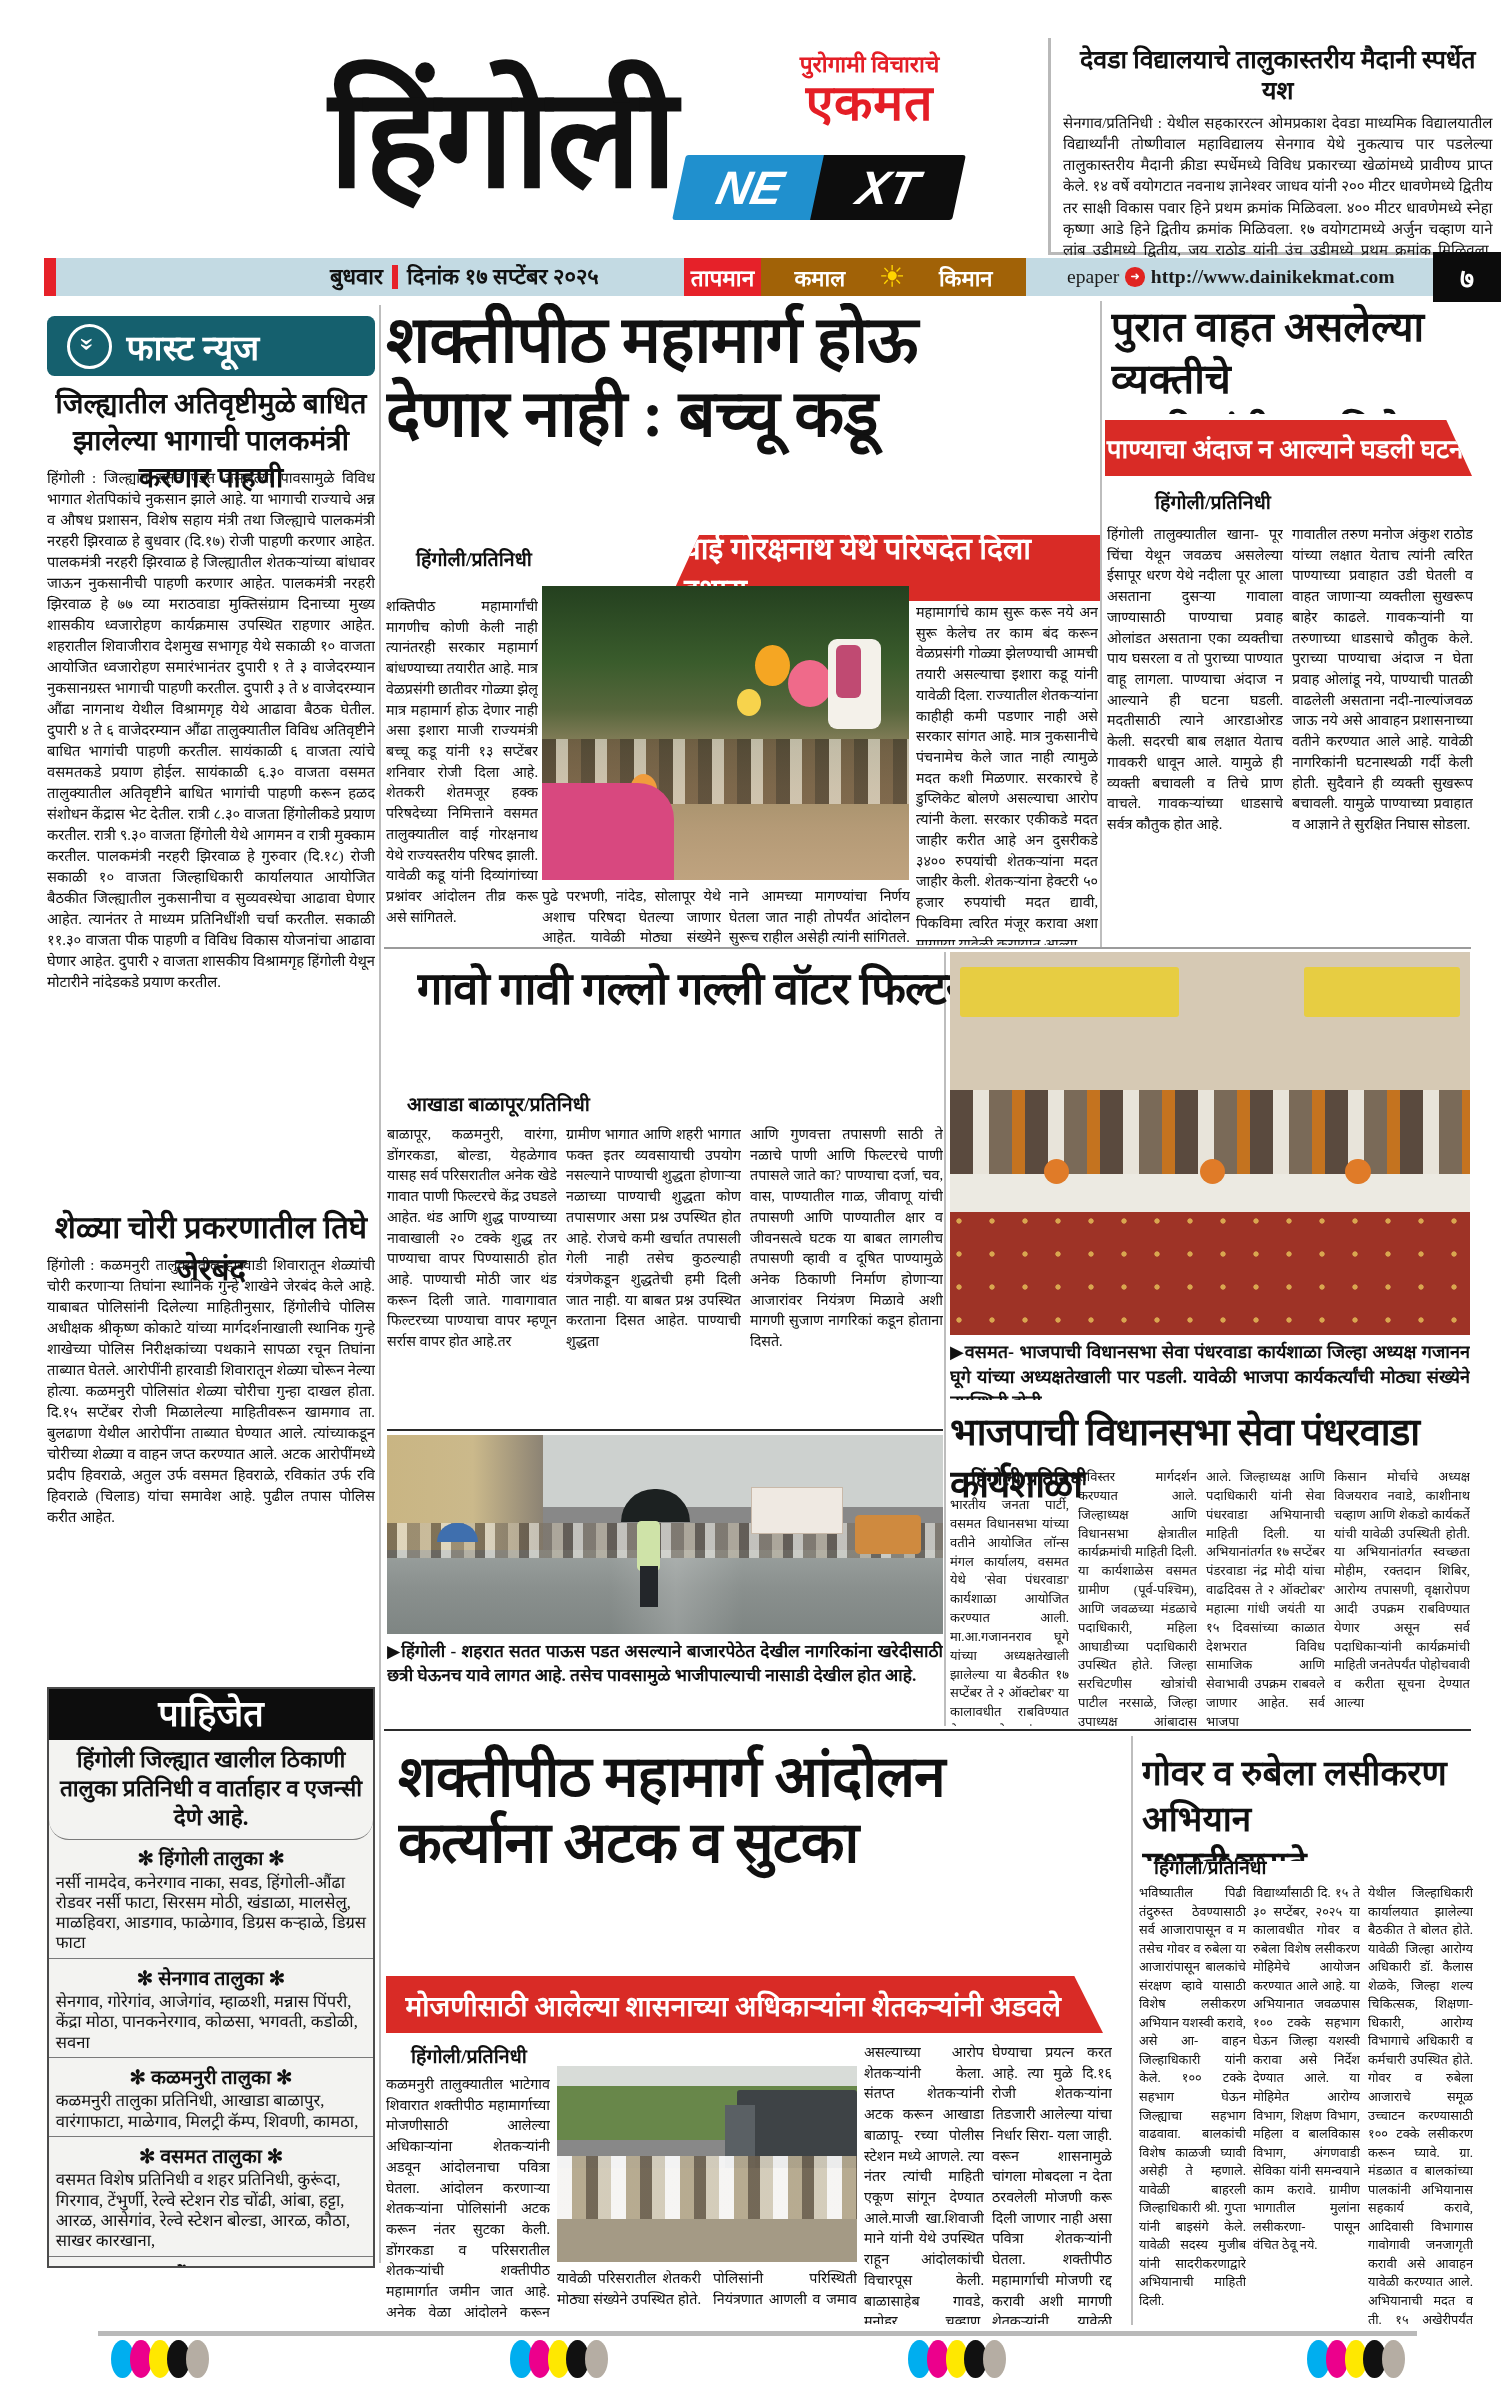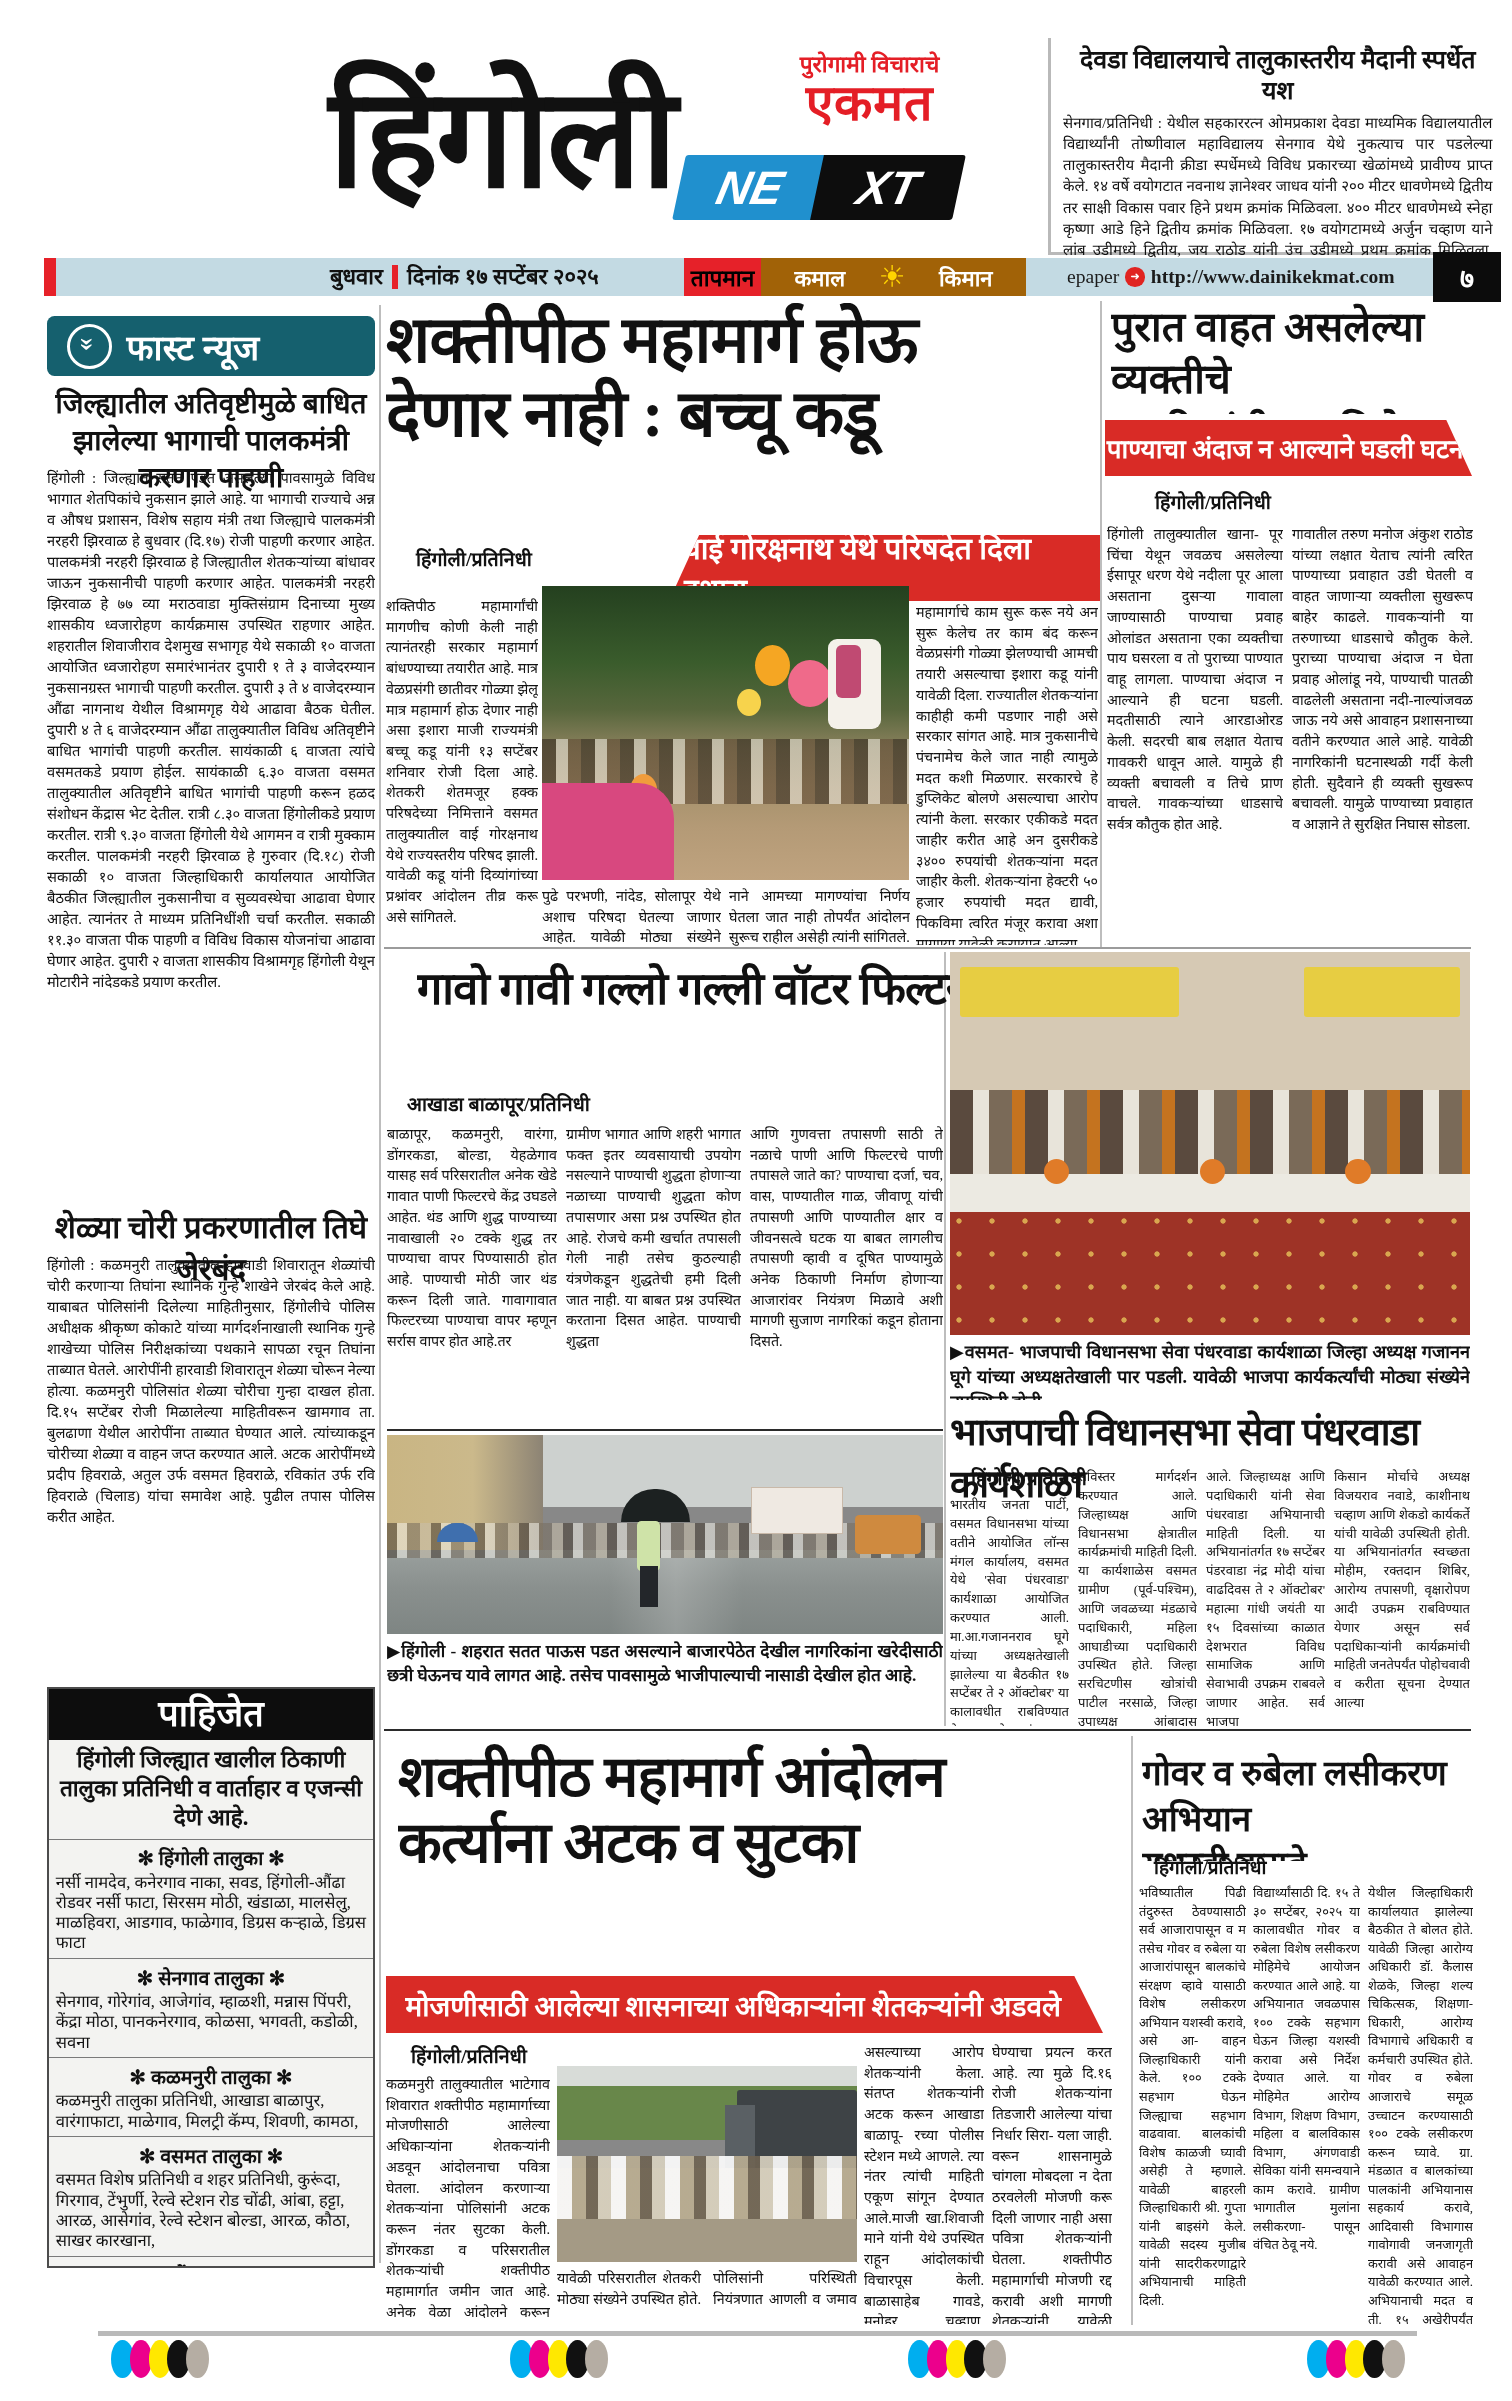--- a/index.html
+++ b/index.html
@@ -25,21 +25,21 @@
   .tr-box{left:1048px;top:38px;width:452px;height:217px;border-left:3px solid #b9b9b9;border-bottom:3px solid #b9b9b9;
           padding:6px 7.5px 4.5px 12px;box-sizing:border-box;background:#fff;}
   .tr-h{font-size:25px;font-weight:bold;text-align:center;line-height:1.25;margin-bottom:6px;}
   .tr-b{font-size:15px;line-height:1.42;height:154px;overflow:hidden;}
 
   
   .datebar{left:44px;top:258px;width:1456px;height:38px;background:#c3dae3;}
   .db-accent{left:0;top:0;width:12px;height:38px;background:#e62129;}
   .db-daydate{left:286px;top:0;height:38px;line-height:38px;font-size:22px;font-weight:bold;display:flex;align-items:center;gap:9px;}
   .db-sep{display:inline-block;width:6px;height:24px;background:#e62129;}
-  .db-temp{left:640px;top:0;width:77px;height:38px;background:#e62129;color:#000000;font-size:22.6px;font-weight:bold;
+  .db-temp{left:640px;top:0;width:77px;height:38px;background:#e62129;color:#ffffff;font-size:22.6px;font-weight:bold;
            display:flex;align-items:center;justify-content:center;}
   .db-minmax{left:717px;top:0;width:265px;height:38px;background:#a16207;color:#fff;font-size:22px;font-weight:bold;
              display:flex;align-items:center;justify-content:space-evenly;}
   .db-sun{color:#ffd400;font-size:30px;line-height:1;}
   .db-epaper{left:1023px;top:0;height:38px;line-height:38px;font-size:19.6px;color:#1b1b1b;display:flex;align-items:center;gap:6px;}
   .ep-ic{width:19.6px;height:19.6px;border-radius:50%;background:#e02421;color:#fff;display:inline-flex;
          align-items:center;justify-content:center;font-size:11.3px;font-family:"DejaVu Sans",sans-serif;}
   .db-url{font-weight:bold;}
   .db-page{left:1389px;top:-6px;width:68px;height:50px;background:#0c0c0c;color:#fff;font-size:27px;font-weight:bold;
            display:flex;align-items:center;justify-content:center;}
@@ -57,21 +57,21 @@
   .fn-chev{display:inline-block;transform:rotate(90deg);font-size:27px;font-weight:bold;line-height:1;margin-top:-3px;}
   .fn-h1{left:47px;top:386px;width:328px;font-size:28px;font-weight:bold;text-align:center;line-height:1.32;}
   .fn-b1{left:47px;top:468px;width:328px;height:729px;font-size:14.7px;line-height:1.43;}
   .fn-h2{left:47px;top:1205px;width:328px;font-size:31px;font-weight:bold;text-align:center;}
   .fn-b2{left:47px;top:1255px;width:328px;height:423px;font-size:14.7px;line-height:1.43;}
 
   
   .wanted{left:47px;top:1687px;width:328px;height:581px;border:2.3px solid #4c4c4c;background:#f3f3f1;
           box-sizing:border-box;overflow:hidden;}
   .w-head{height:51px;background:#0d0d0d;color:#fff;font-size:36px;font-weight:bold;text-align:center;line-height:50px;}
-  .w-intro{padding:6px 7.5px;font-size:22.6px;font-weight:bold;text-align:center;line-height:1.28;border-bottom:1.5px solid #7a7a7a;}
+  .w-intro{padding:6px 7.5px;font-size:22.6px;font-weight:bold;text-align:center;line-height:1.28;border-bottom:1.5px solid #7a7a7a;border-radius:20px;}
   .w-sec{padding:3px 6.8px 4.5px;border-bottom:1.5px solid #7a7a7a;}
   .w-sec-t{font-size:19.6px;font-weight:bold;text-align:center;margin:1.5px 0;}
   .w-sec-b{font-size:16.6px;line-height:1.22;}
 
   
   .m-h{left:386px;top:303px;width:715px;height:226px;font-size:65px;font-weight:bold;line-height:1.14;letter-spacing:-0.8px;}
   .byline{font-size:19.6px;font-weight:bold;}
   .m-byline{left:416px;top:545px;}
   .banner{background:#d92b26;color:#fff;font-weight:bold;display:flex;align-items:center;}
   .m-banner{left:669px;top:535px;width:431px;height:66px;font-size:30px;clip-path:polygon(7% 0,100% 0,100% 100%,0 100%);

